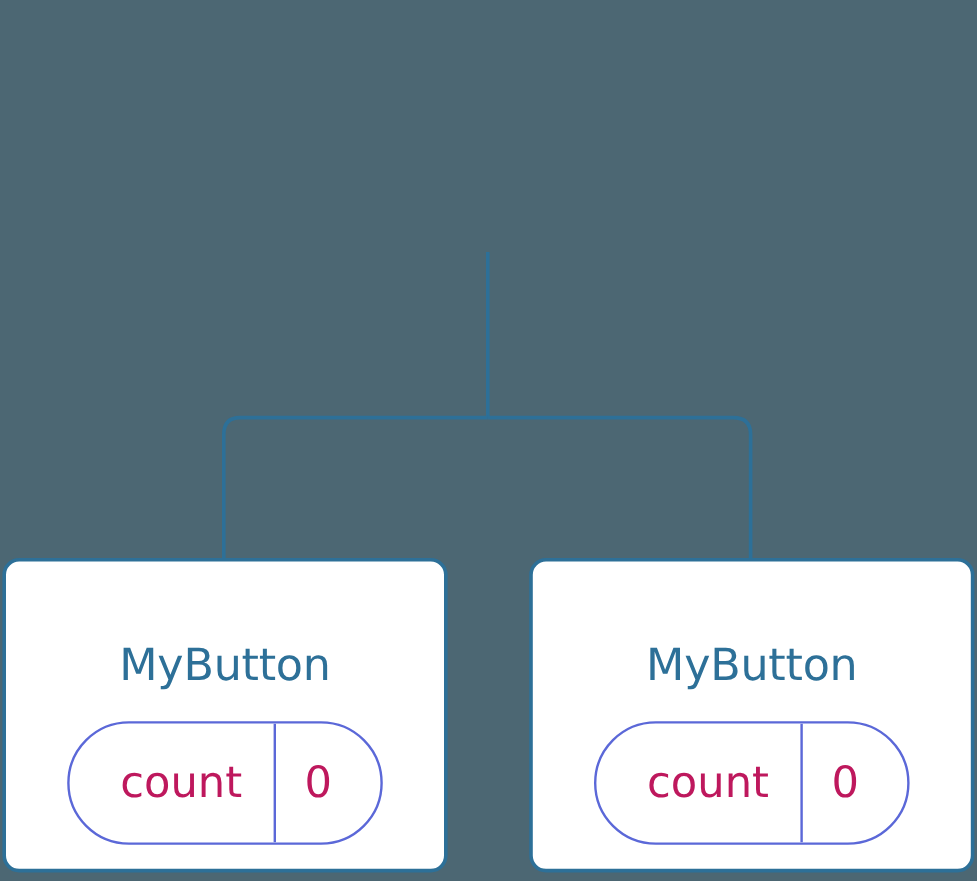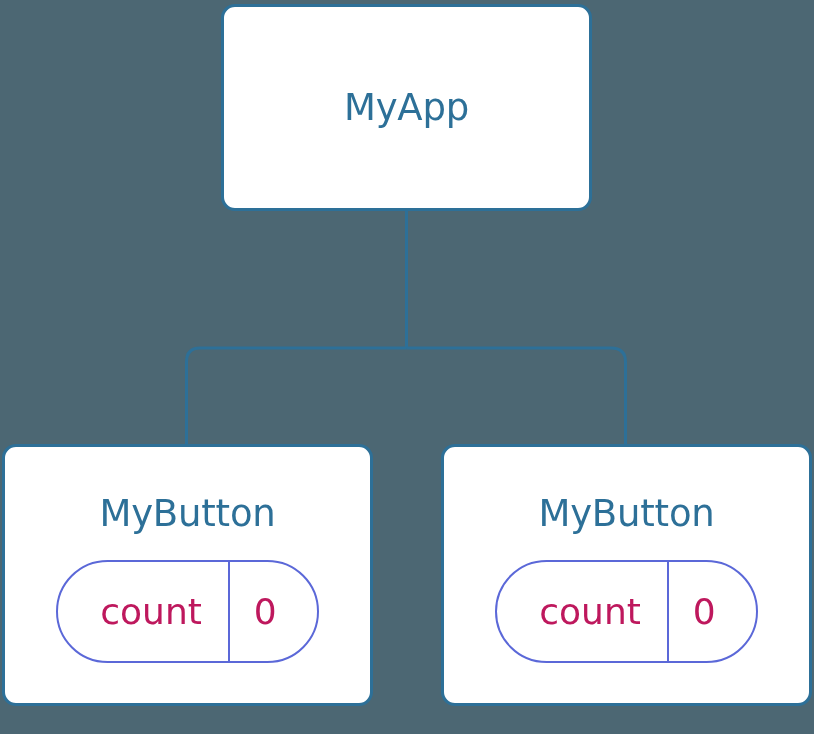--- a/index.html
+++ b/index.html
@@ -57,24 +57,24 @@
   #node-myapp {
     left: 221px;
     top: 4px;
     width: 371px;
     height: 207px;
     justify-content: center;
   }
 
   
   .node-child {
-    top: 444px;
+    top: 465px;
     width: 371px;
     height: 262px;
-    padding-top: 48px;
+    padding-top: 68px;
   }
   #node-mybutton-0 { left: 2px; }
   #node-mybutton-1 { left: 441px; }
 
   
   .state-pill {
     margin-top: 28px;
     display: flex;
     align-items: stretch;
     height: 99px;
@@ -118,23 +118,20 @@
 
   <svg id="edges" viewBox="0 0 814 734" width="814" height="734" aria-hidden="true">
 
     <path d="M 406.5 210 L 406.5 348" fill="none" stroke="#2d7098" stroke-width="3" stroke-linecap="butt"></path>
 
     <path d="M 406.5 348 L 200 348 Q 186.5 348 186.5 362 L 186.5 470" fill="none" stroke="#2d7098" stroke-width="3" stroke-linecap="butt" stroke-linejoin="round"></path>
 
     <path d="M 406.5 348 L 611 348 Q 625.5 348 625.5 362 L 625.5 470" fill="none" stroke="#2d7098" stroke-width="3" stroke-linecap="butt" stroke-linejoin="round"></path>
   </svg>
 
-  <div class="node" id="node-myapp">
-    <div class="node-title">MyApp</div>
-  </div>
 
   <div class="node node-child" id="node-mybutton-0">
     <div class="node-title">MyButton</div>
     <div class="state-pill">
       <div class="pill-key">
         <span class="pill-text">count</span>
       </div>
       <div class="pill-divider"></div>
       <div class="pill-val">
         <span class="pill-text">0</span>

